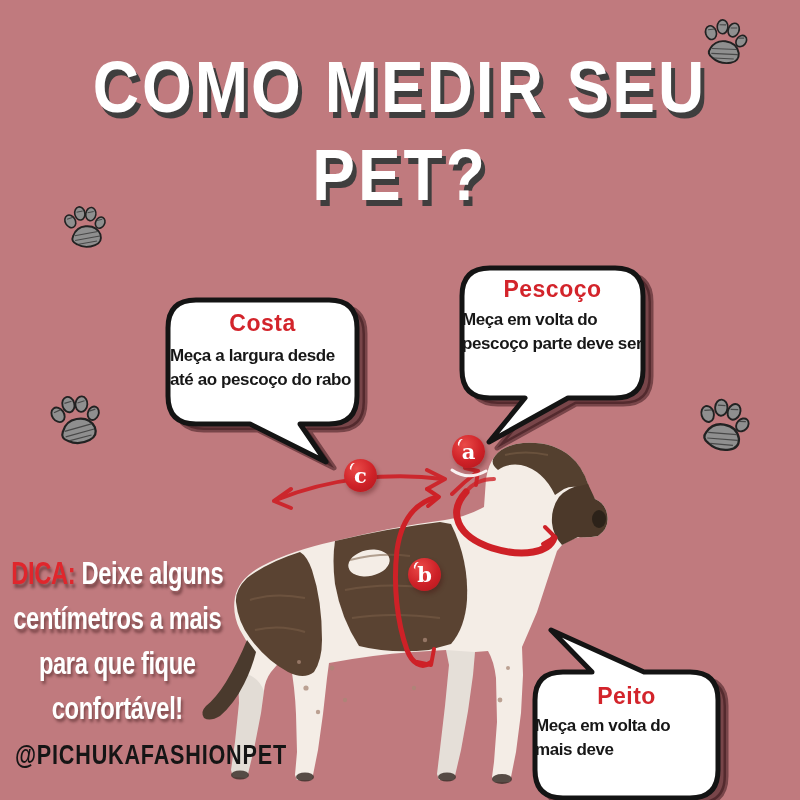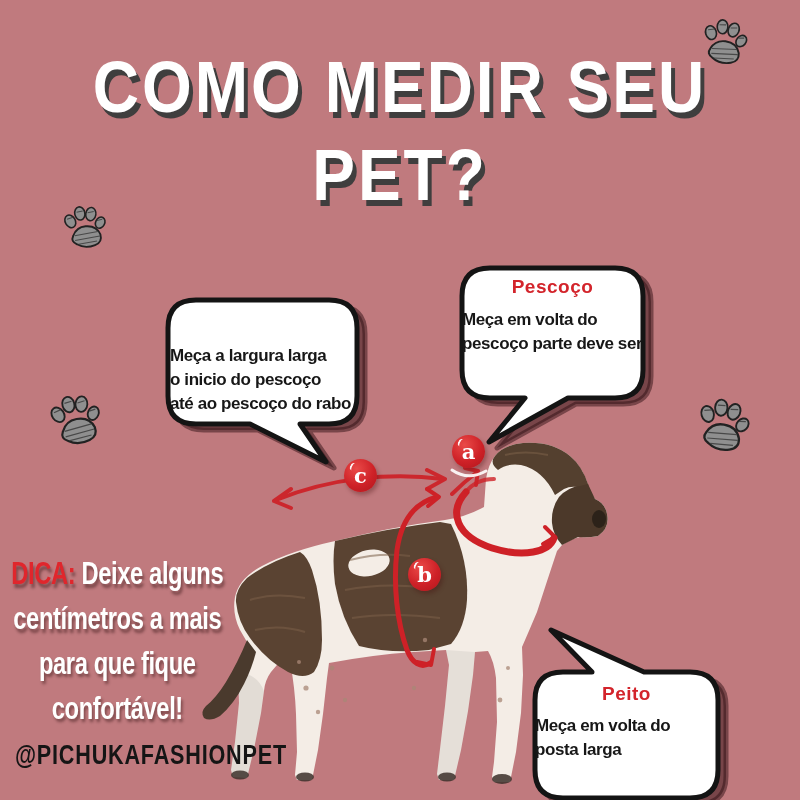--- a/index.html
+++ b/index.html
@@ -16,21 +16,21 @@
     left:0;top:52px;width:800px;text-align:center;
     color:#ffffff;font-weight:bold;line-height:1.0;
     text-shadow:4px 5px 0 #3f3e3e;
     letter-spacing:3px;
   }
   .title .t1{font-size:64px;transform:scaleY(1.12);transform-origin:top center;}
   .title .t2{font-size:64px;margin-top:24px;transform:scaleY(1.12);transform-origin:top center;}
 
   
   .bubble-title{
-    text-align:center;color:#d3242b;font-weight:bold;font-size:19px;
+    text-align:center;color:#d3242b;font-weight:bold;font-size:23px;
     letter-spacing:0.5px;
   }
   .bubble-body{text-align:left;color:#171717;font-weight:bold;}
   .bubble-body div{
     font-size:17px;line-height:24px;letter-spacing:-0.4px;white-space:nowrap;
   }
 
   
   .marker{
     width:33px;height:33px;border-radius:50%;
@@ -207,36 +207,36 @@
       <path fill="#ffffff" stroke="#141414" stroke-width="5" d="M490,268 L615,268 Q643,268 643,296 L643,370 Q643,398 615,398 L568,398 L489,442 L525,398 L490,398 Q462,398 462,370 L462,296 Q462,268 490,268 Z"></path>
       <path fill="#ffffff" stroke="#141414" stroke-width="5" d="M563,672 L592,672 L551,630 L644,672 L690,672 Q718,672 718,700 L718,770 Q718,798 690,798 L563,798 Q535,798 535,770 L535,700 Q535,672 563,672 Z"></path>
     </g>
   </svg>
 
   <div class="abs title">
     <div class="t1">COMO MEDIR SEU</div>
     <div class="t2">PET?</div>
   </div>
 
+  <div class="abs bubble-title" style="left:168px;top:310px;width:189px;">Costa</div>
   <div class="abs bubble-body" style="left:170px;top:344px;width:187px;">
-    <div>Meça a largura larga</div>
-    <div>o inicio do pescoço</div>
+    <div>Meça a largura desde</div>
     <div>até ao pescoço do rabo</div>
   </div>
 
   <div class="abs bubble-title" style="left:462px;top:276px;width:181px;">Pescoço</div>
   <div class="abs bubble-body" style="left:462px;top:308px;width:181px;">
     <div>Meça em volta do</div>
     <div>pescoço parte deve ser</div>
   </div>
 
   <div class="abs bubble-title" style="left:535px;top:683px;width:183px;">Peito</div>
   <div class="abs bubble-body" style="left:535px;top:714px;width:183px;">
     <div>Meça em volta do</div>
-    <div>posta larga</div>
+    <div>mais deve</div>
   </div>
 
   <div class="abs marker" style="left:452px;top:435px;">a</div>
   <div class="abs marker" style="left:344px;top:459px;">c</div>
   <div class="abs marker" style="left:408px;top:558px;">b</div>
 
   <div class="abs tip">
     <div>
       <span class="red">DICA:</span>
       <span>Deixe alguns</span>

